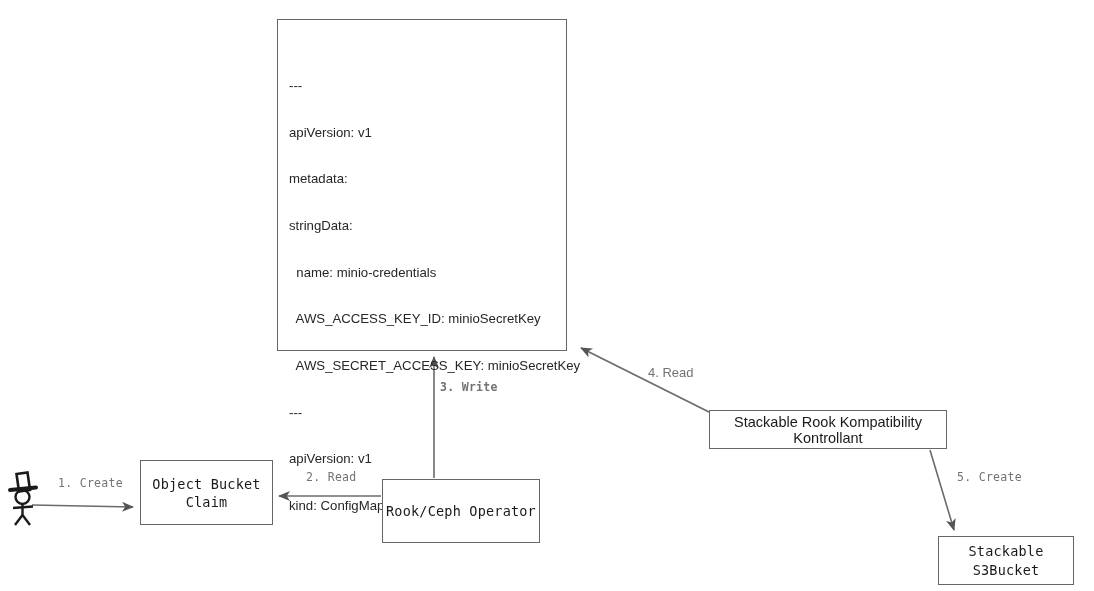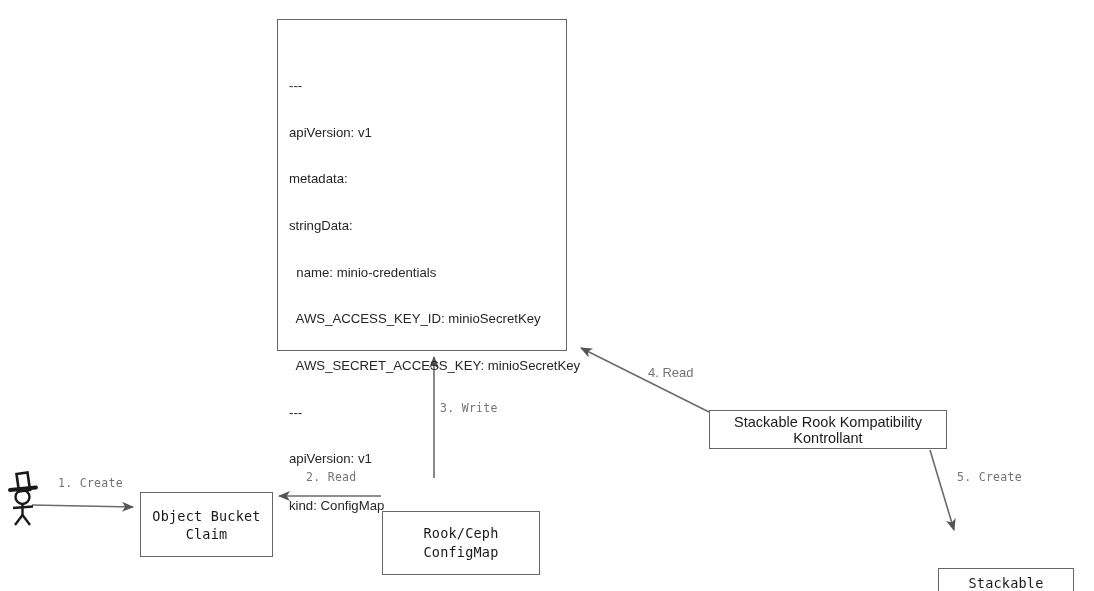--- a/index.html
+++ b/index.html
@@ -33,21 +33,20 @@
     align-items: center;
     justify-content: center;
     text-align: center;
     color: #1a1a1a;
   }
   .mono {
     font-family: "DejaVu Sans Mono", "Liberation Mono", monospace;
     font-size: 13.5px;
     line-height: 19px;
     letter-spacing: 0.2px;
-    margin-top: 32px;
   }
   .sans {
     font-family: "Liberation Sans", sans-serif;
     font-size: 14.5px;
   }
 
   
   #yaml-card {
     position: absolute;
     left: 277px;
@@ -178,34 +177,34 @@
   </div>
 
   <div class="node-box mono" style="left:140px; top:460px; width:133px; height:65px; line-height:18px;">
     <span>
       <span>Object Bucket</span><br>
       <span>Claim</span>
     </span>
   </div>
 
   <div class="node-box mono" style="left:382px; top:479px; width:158px; height:64px;">
-    <span>Rook/Ceph ConfigMap</span>
+    <span>Rook/Ceph Operator</span>
   </div>
 
   <div class="node-box sans" style="left:709px; top:410px; width:238px; height:39px;">
     <span>Stackable Rook Kompatibility Kontrollant</span>
   </div>
 
   <div class="node-box mono" style="left:938px; top:536px; width:136px; height:49px;">
     <span>Stackable S3Bucket</span>
   </div>
 
   <div class="edge-label lbl-mono" style="left:58px; top:476px;">1. Create</div>
 
   <div class="edge-label lbl-mono" style="left:306px; top:470px;">2. Read</div>
 
-  <div class="edge-label lbl-mono" style="left:440px; top:401px;">3. Write</div>
+  <div class="edge-label lbl-mono" style="left:440px; top:380px;font-weight:bold;">3. Write</div>
 
   <div class="edge-label lbl-sans" style="left:648px; top:365px;">4. Read</div>
 
   <div class="edge-label lbl-mono" style="left:957px; top:470px;">5. Create</div>
 
 </div>
 
 </body></html>

